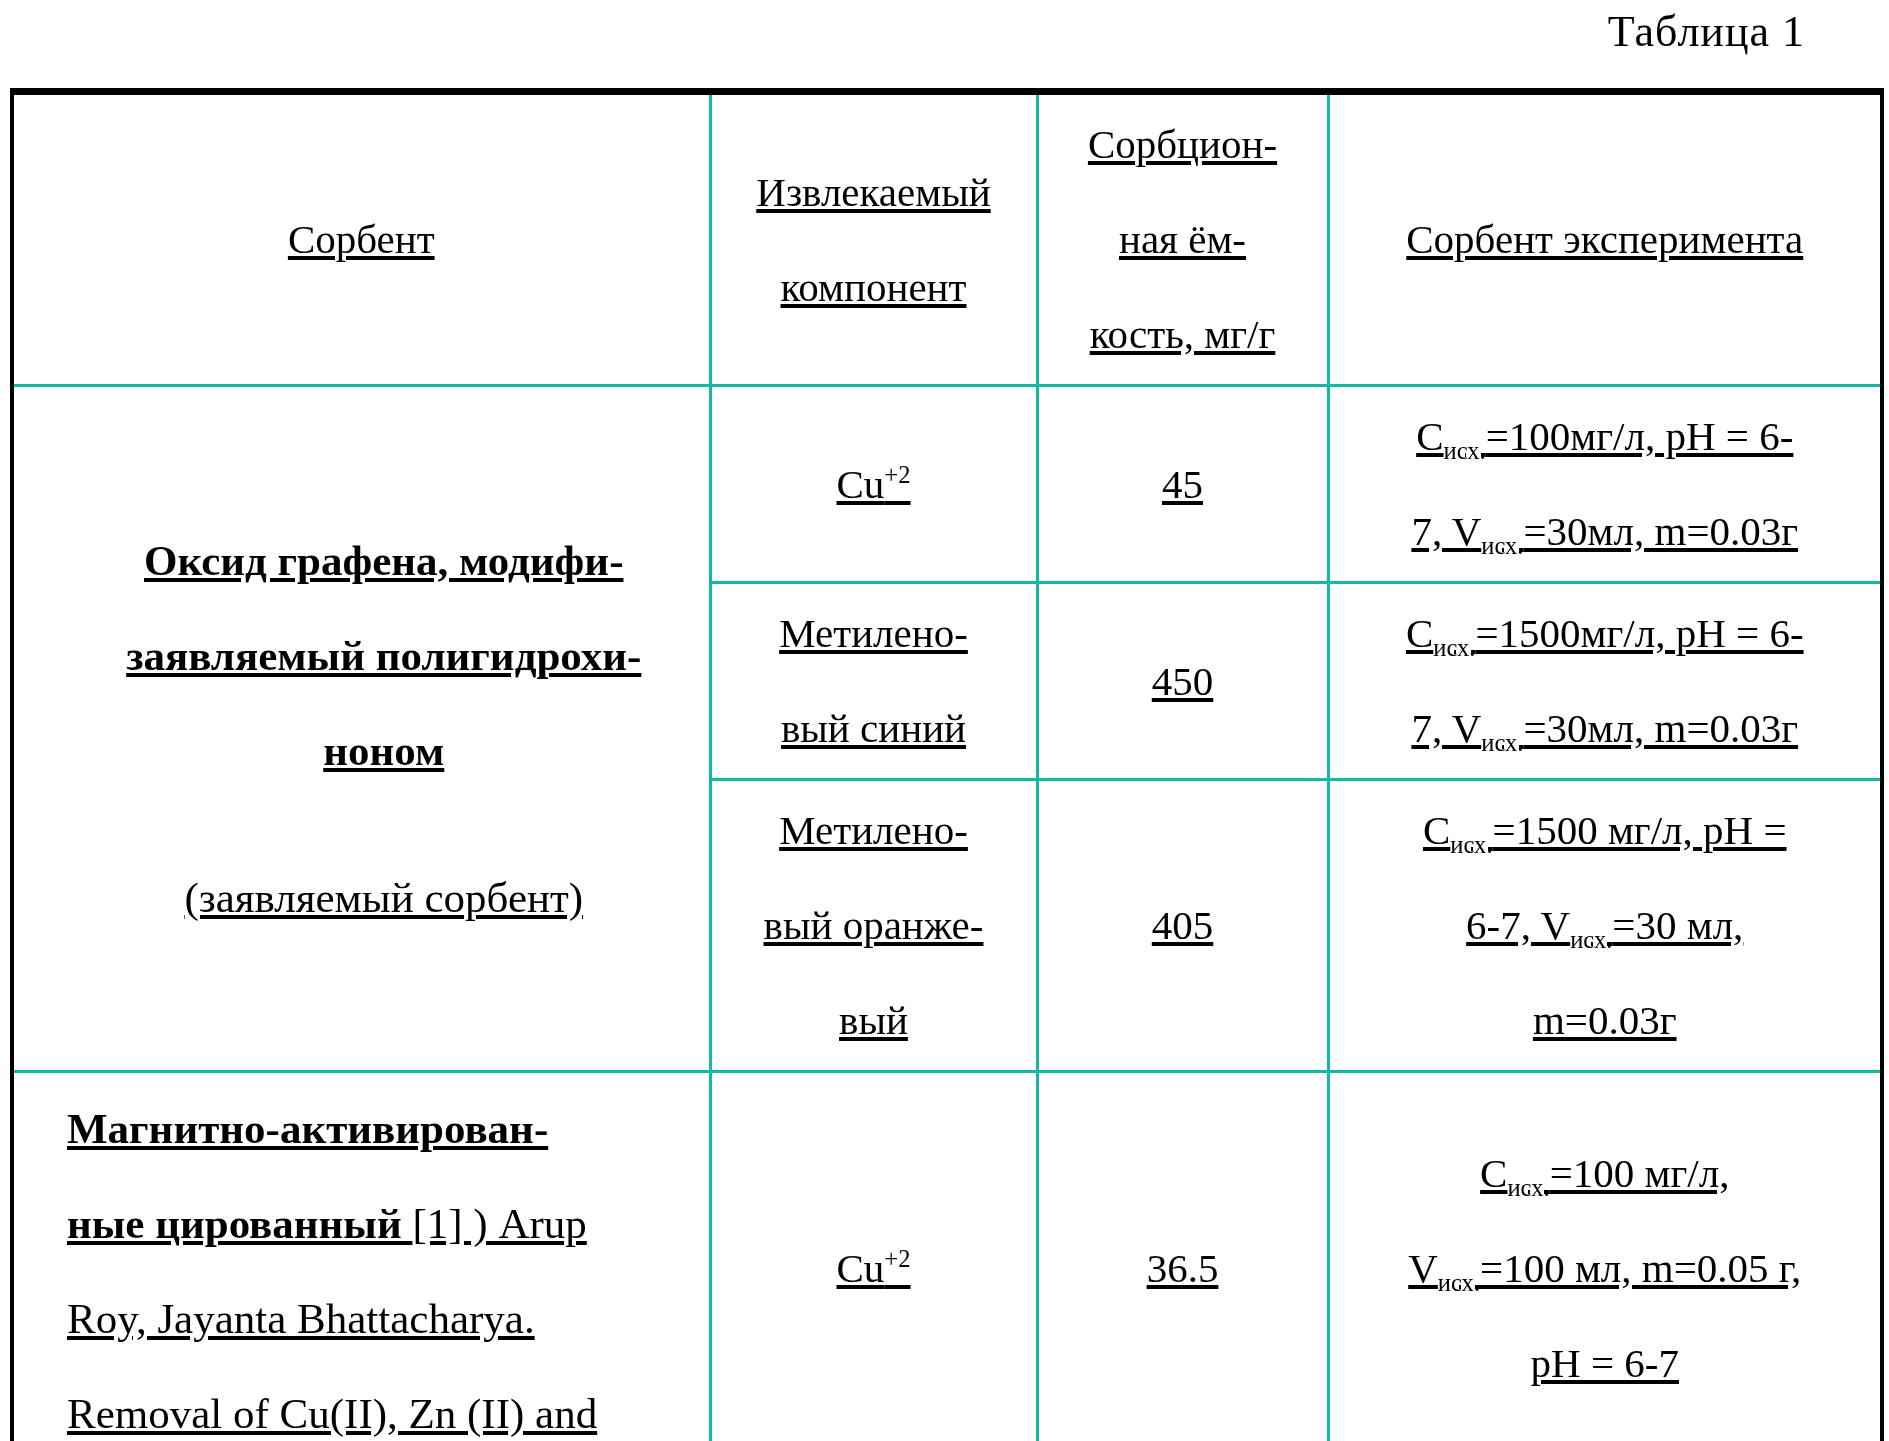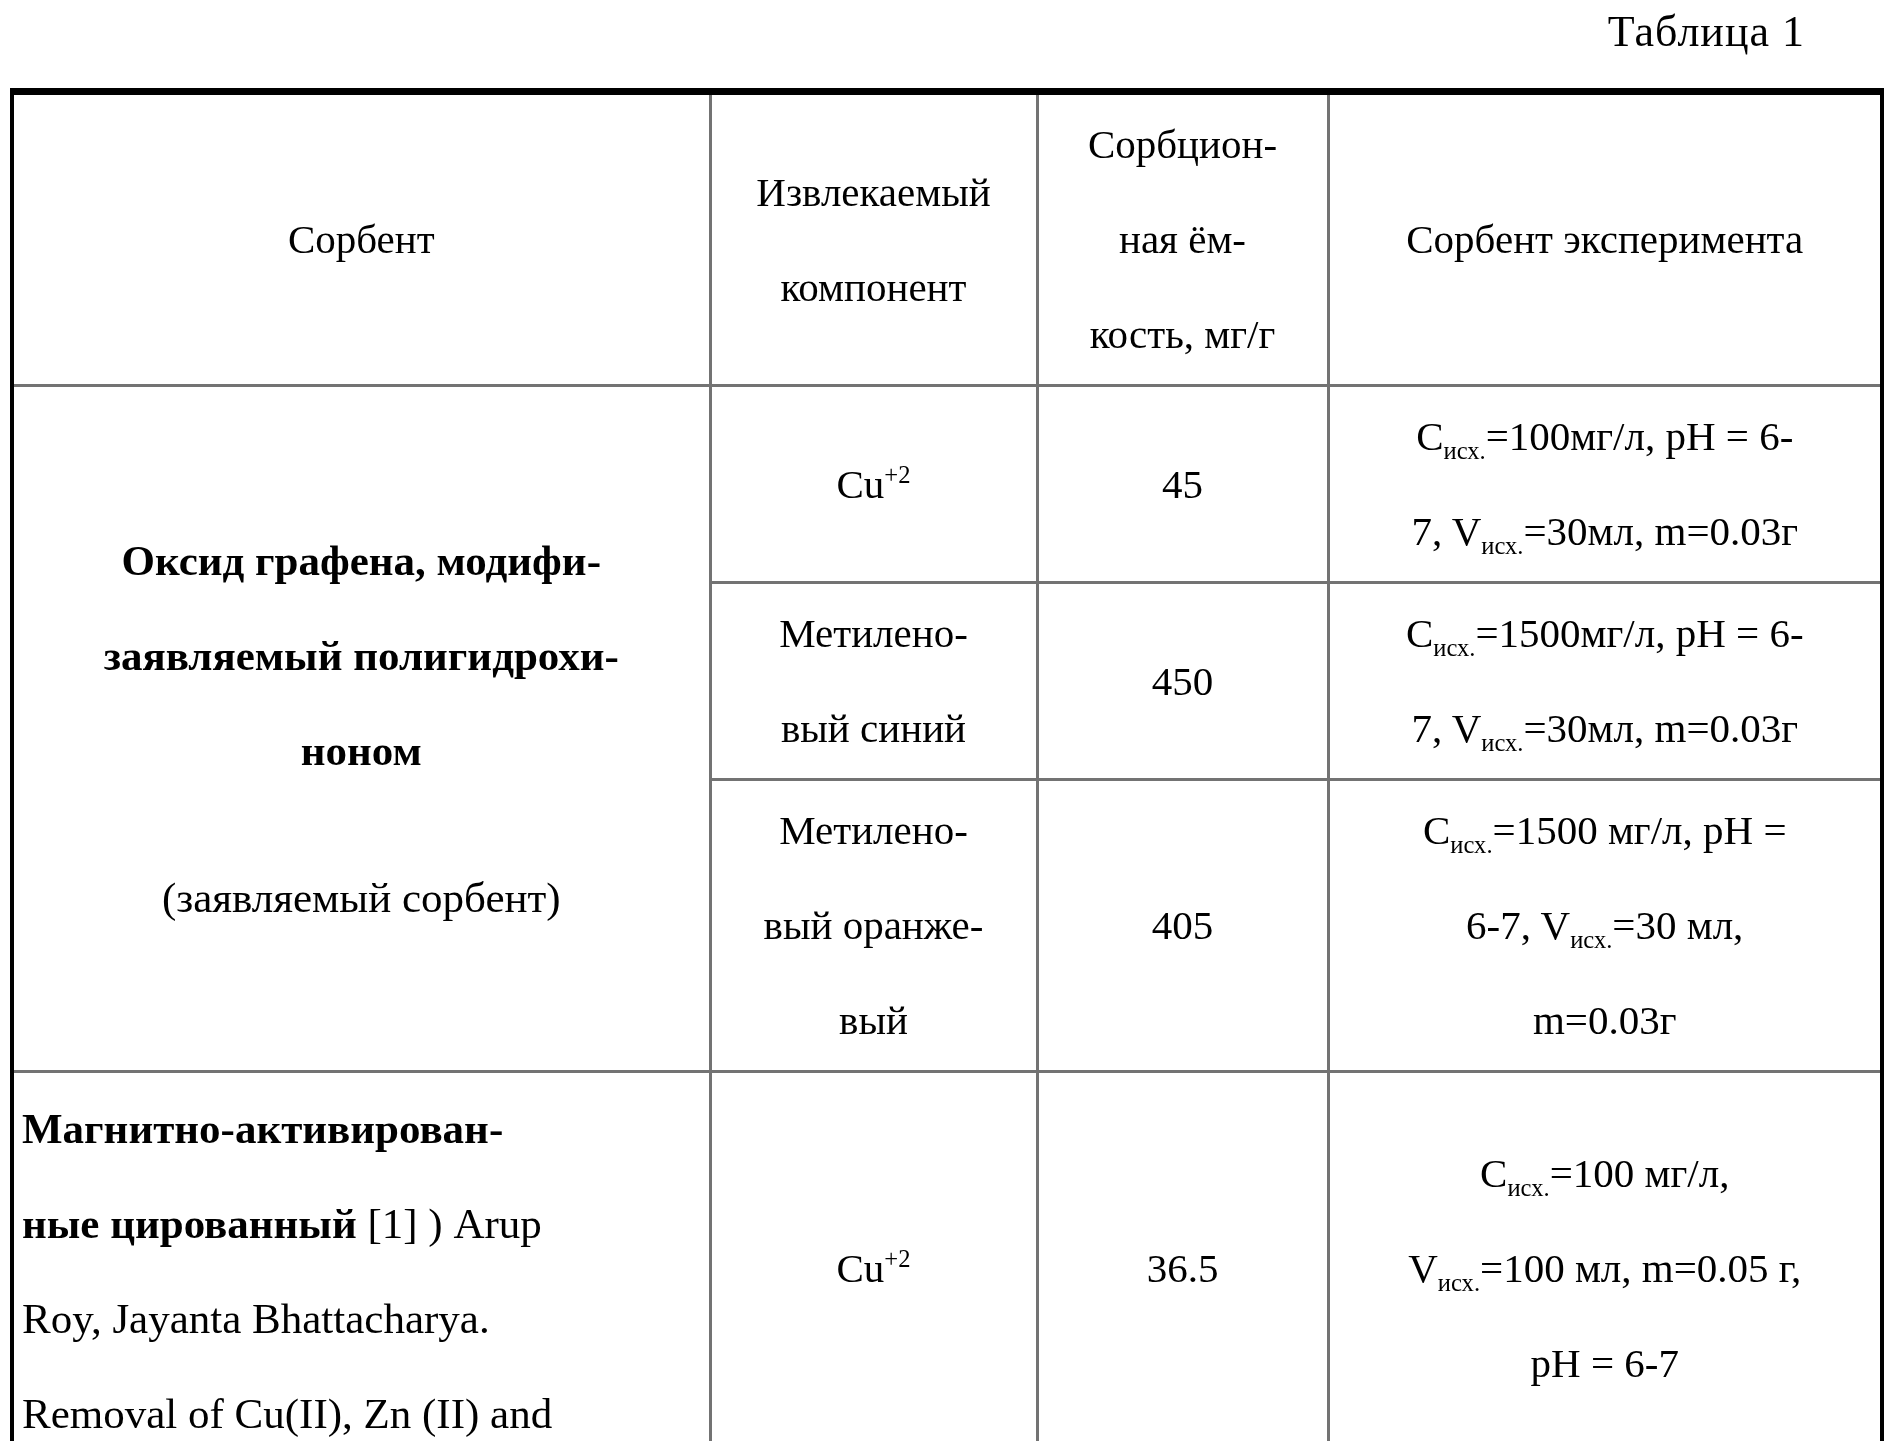--- a/index.html
+++ b/index.html
@@ -24,35 +24,36 @@
     position:absolute;
     left:10px;
     top:88px;
     width:1870px;
     border-collapse:collapse;
     table-layout:fixed;
     border:4px solid #000;
     border-top:7px solid #000;
   }
   td{
-    border:3px solid #737373;
+    border:3px solid #14b8a6;
     vertical-align:middle;
     text-align:center;
     font-size:41px;
     padding:2px 8px;
     overflow:hidden;
+    text-decoration:underline;
   }
   .line{line-height:95px;white-space:nowrap;}
   .line.blank{height:52px;}
   .b{font-weight:bold;}
   sup{font-size:60%;vertical-align:super;line-height:0;}
   sub{font-size:60%;vertical-align:sub;line-height:0;}
   td.left{text-align:center;}
   td.topleft{text-align:left;vertical-align:top;padding-top:8px;}
-  td.bolder .line{font-size:43px;}
+  td.bolder .line{font-size:43px;margin-left:45px;}
   tr.hrow{height:288px;}
   tr.r1{height:190px;}
   tr.r2{height:190px;}
   tr.r3{height:287px;}
   tr.r4{height:386px;}
 </style>
 </head>
 <body>
 
 <div class="title">Таблица 1</div>

